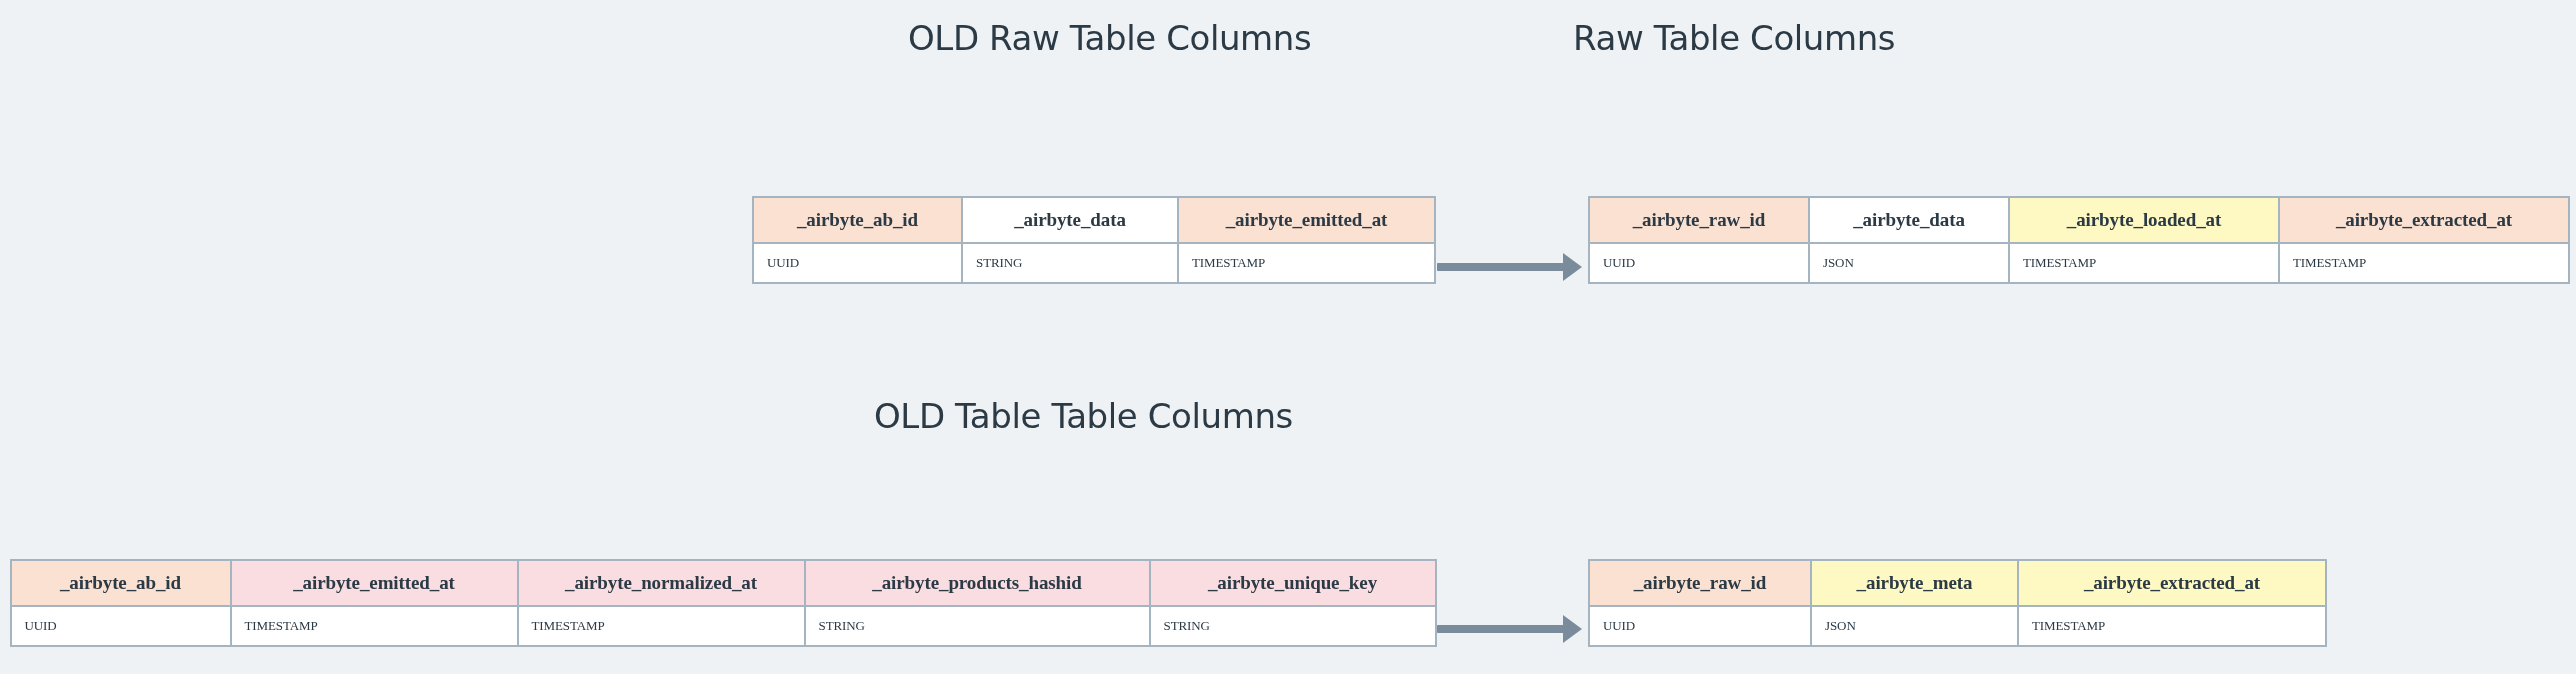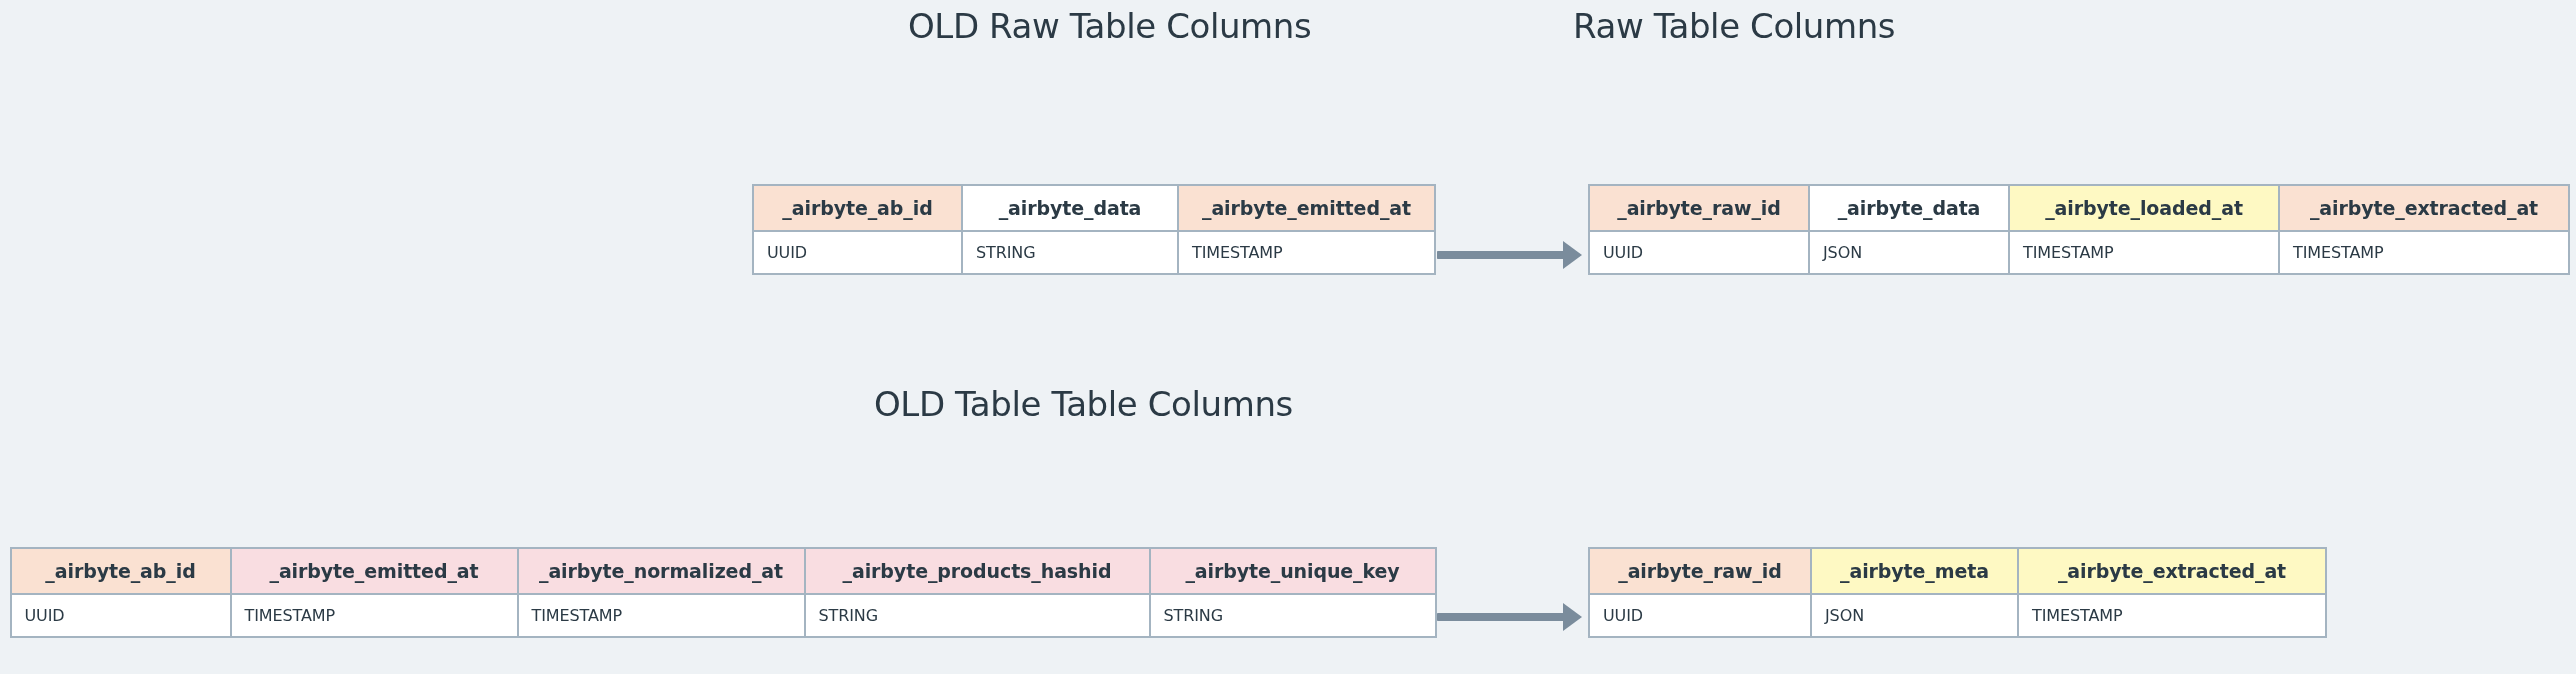--- a/index.html
+++ b/index.html
@@ -12,20 +12,21 @@
     height: 675px;
     position: relative;
     overflow: hidden;
     font-family: "DejaVu Sans", sans-serif;
     color: #2b3a45;
   }
 
   .canvas {
     position: absolute;
     inset: 0;
+    margin-top: 12px;
   }
 
   
   .title {
     position: absolute;
     font-family: "DejaVu Sans", sans-serif;
     font-size: 34px;
     font-weight: 400;
     letter-spacing: -0.4px;
     color: #2b3a45;
@@ -41,30 +42,31 @@
     background: #ffffff;
     border: 2.2px solid #a4b4c1;
   }
   .tbl td {
     border: 2.2px solid #a4b4c1;
     height: 40px;
     box-sizing: border-box;
     padding: 11px 13px;
     white-space: nowrap;
     overflow: hidden;
+    font-family: Liberation Serif, serif;
   }
   .tbl tr.hdr td {
     font-weight: 700;
     font-size: 19px;
     text-align: center;
     letter-spacing: -0.1px;
   }
   .tbl tr.val td {
     font-weight: 400;
-    font-size: 16px;
+    font-size: 13px;
     text-align: left;
     letter-spacing: -0.1px;
     background: #ffffff;
   }
 
   
   .f-white  { background: #ffffff; border-radius: 6px; }
   .f-peach  { background: #fae1d2; }
   .f-pink   { background: #f9dde1; }
   .f-mint   { background: #fef9c3; }

